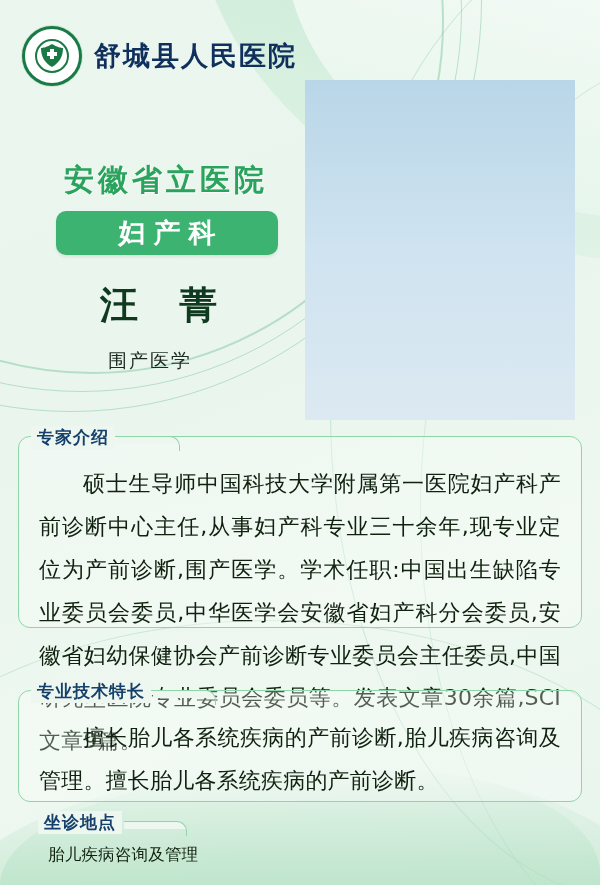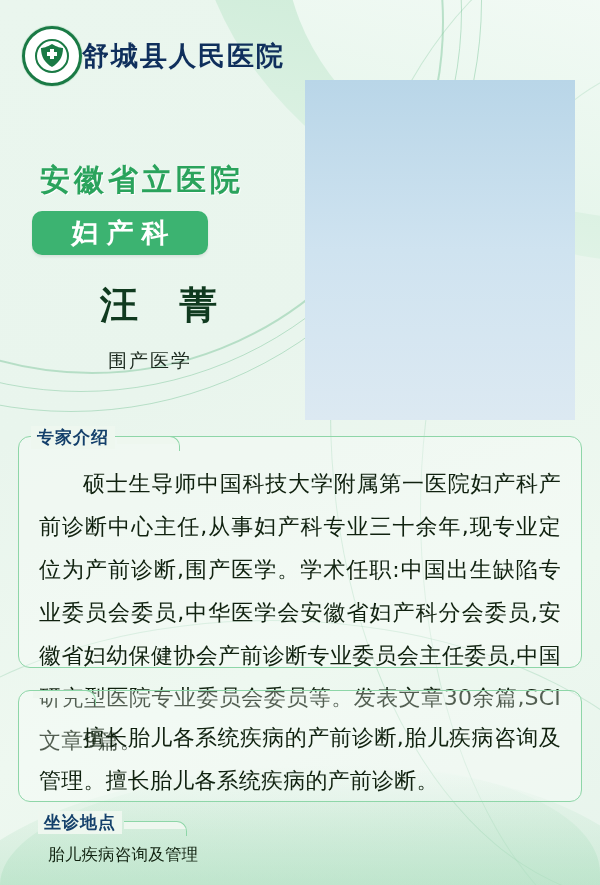--- a/index.html
+++ b/index.html
@@ -47,21 +47,21 @@
     border-radius:60% 40% 0 0 / 100% 90% 0 0;
   }
   .botwave2{
     position:absolute;left:-60px;right:-60px;bottom:-40px;height:160px;
     background:linear-gradient(180deg,rgba(190,232,206,0) 0%,rgba(160,216,180,.45) 100%);
     border-radius:55% 45% 0 0 / 100% 90% 0 0;
   }
 
   
   .header{
-    position:absolute;top:26px;left:22px;display:flex;align-items:center;
+    position:absolute;top:26px;left:22px;display:flex;align-items:center;gap:12px;
   }
   .logo{
     width:54px;height:54px;border-radius:50%;
     background:#ffffff;border:3px solid #1a7a45;
     display:flex;align-items:center;justify-content:center;
     box-shadow:0 0 0 1px #cfe9d8;
   }
   .logo svg{display:block;}
   .hosp-name{
     font-size:27px;font-weight:bold;color:#0f2f5c;letter-spacing:2px;
@@ -72,28 +72,28 @@
   .portrait{
     position:absolute;top:80px;left:305px;width:270px;height:340px;
     background:#cfe2ef;overflow:hidden;border:0;
   }
   .portrait .bg{
     position:absolute;inset:0;
     background:linear-gradient(180deg,#b9d6e8 0%,#cfe3f0 50%,#dce9f2 100%);
   }
 
   
-  .dept-wrap{position:absolute;left:32px;top:160px;width:250px;}
+  .dept-wrap{position:absolute;left:56px;top:160px;width:250px;}
   .dept-top{
     font-size:30px;font-weight:bold;color:#2aa35c;letter-spacing:4px;
     text-shadow:1px 1px 0 #ffffff;
     margin-left:8px;
   }
   .dept-tag{
-    margin-top:10px;position:relative;width:176px;height:44px;
+    margin-top:10px;position:relative;width:222px;height:44px;
     background:#3cb371;border-radius:10px;
     display:flex;align-items:center;justify-content:center;
     box-shadow:0 2px 3px rgba(0,0,0,.08);
   }
   .dept-tag::after{
     content:"";position:absolute;right:-16px;top:0;width:34px;height:44px;
     background:#3cb371;border-radius:10px;transform:skewX(-18deg);
     z-index:-1;
   }
   .dept-tag span{
@@ -134,21 +134,21 @@
     background:linear-gradient(180deg,rgba(238,247,239,1) 0 50%,rgba(0,0,0,0) 50%);
   }
   .card .body{
     padding:26px 20px 16px 20px;
     font-size:22px;line-height:1.95;color:#10210f;
     text-align:justify;
     letter-spacing:.2px;
   }
   .card .body p{margin:0;text-indent:2em;}
 
-  #card-intro{top:436px;height:232px;}
+  #card-intro{top:436px;height:192px;}
   #card-skill{top:690px;height:112px;}
   #card-loc{top:820px;height:0;border:none;background:none;}
   #card-loc .hd{top:-12px;left:20px;}
   .loc-text{
     position:absolute;left:30px;top:24px;
     font-size:16.5px;color:#10210f;letter-spacing:.2px;
   }
 </style>
 </head>
 <body>
@@ -243,20 +243,21 @@
       <span class="hd-label">专家介绍</span>
       <span class="hd-tail"></span>
     </div>
     <div class="body">
       <p>硕士生导师中国科技大学附属第一医院妇产科产前诊断中心主任,从事妇产科专业三十余年,现专业定位为产前诊断,围产医学。学术任职:中国出生缺陷专业委员会委员,中华医学会安徽省妇产科分会委员,安徽省妇幼保健协会产前诊断专业委员会主任委员,中国研究型医院专业委员会委员等。发表文章30余篇,SCI文章9篇。</p>
     </div>
   </div>
 
   <div class="card" id="card-skill">
     <div class="hd">
+      <span class="hd-label">专业技术特长</span>
       <span class="hd-tail"></span>
     </div>
     <div class="body">
       <p>擅长胎儿各系统疾病的产前诊断,胎儿疾病咨询及管理。擅长胎儿各系统疾病的产前诊断。</p>
     </div>
   </div>
 
   <div class="card" id="card-loc">
     <div class="hd">
       <span class="hd-label">坐诊地点</span>

